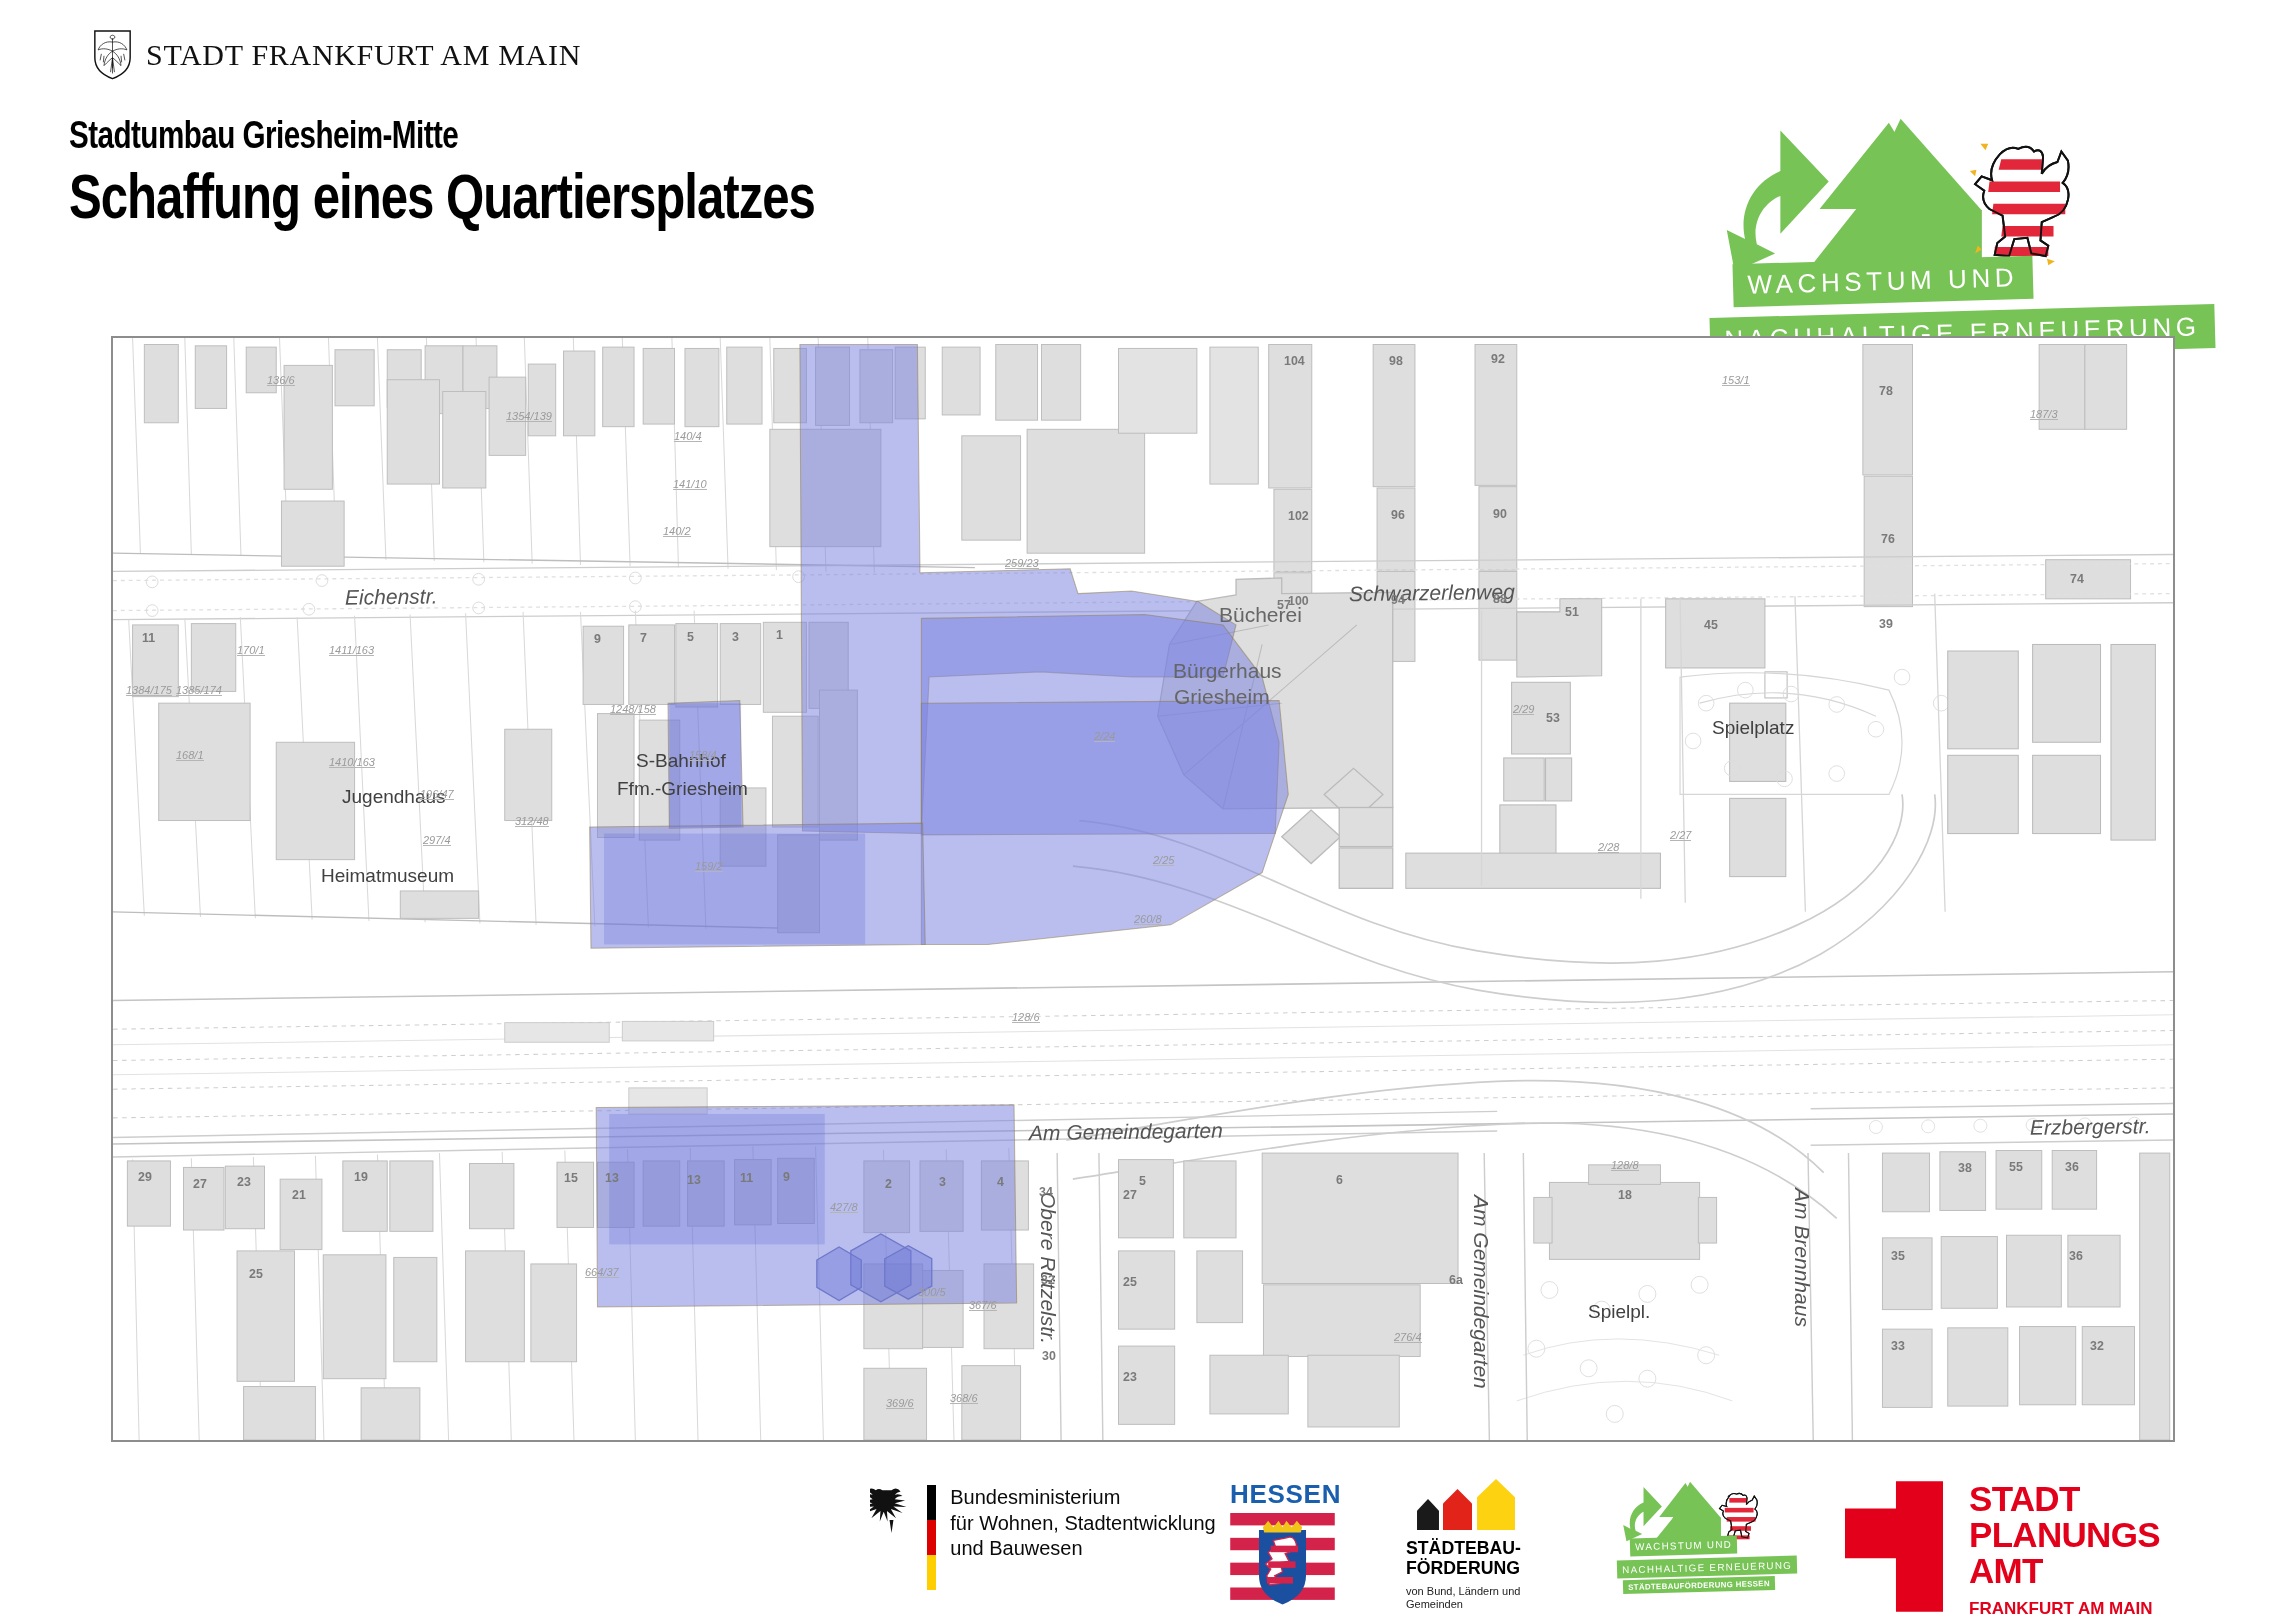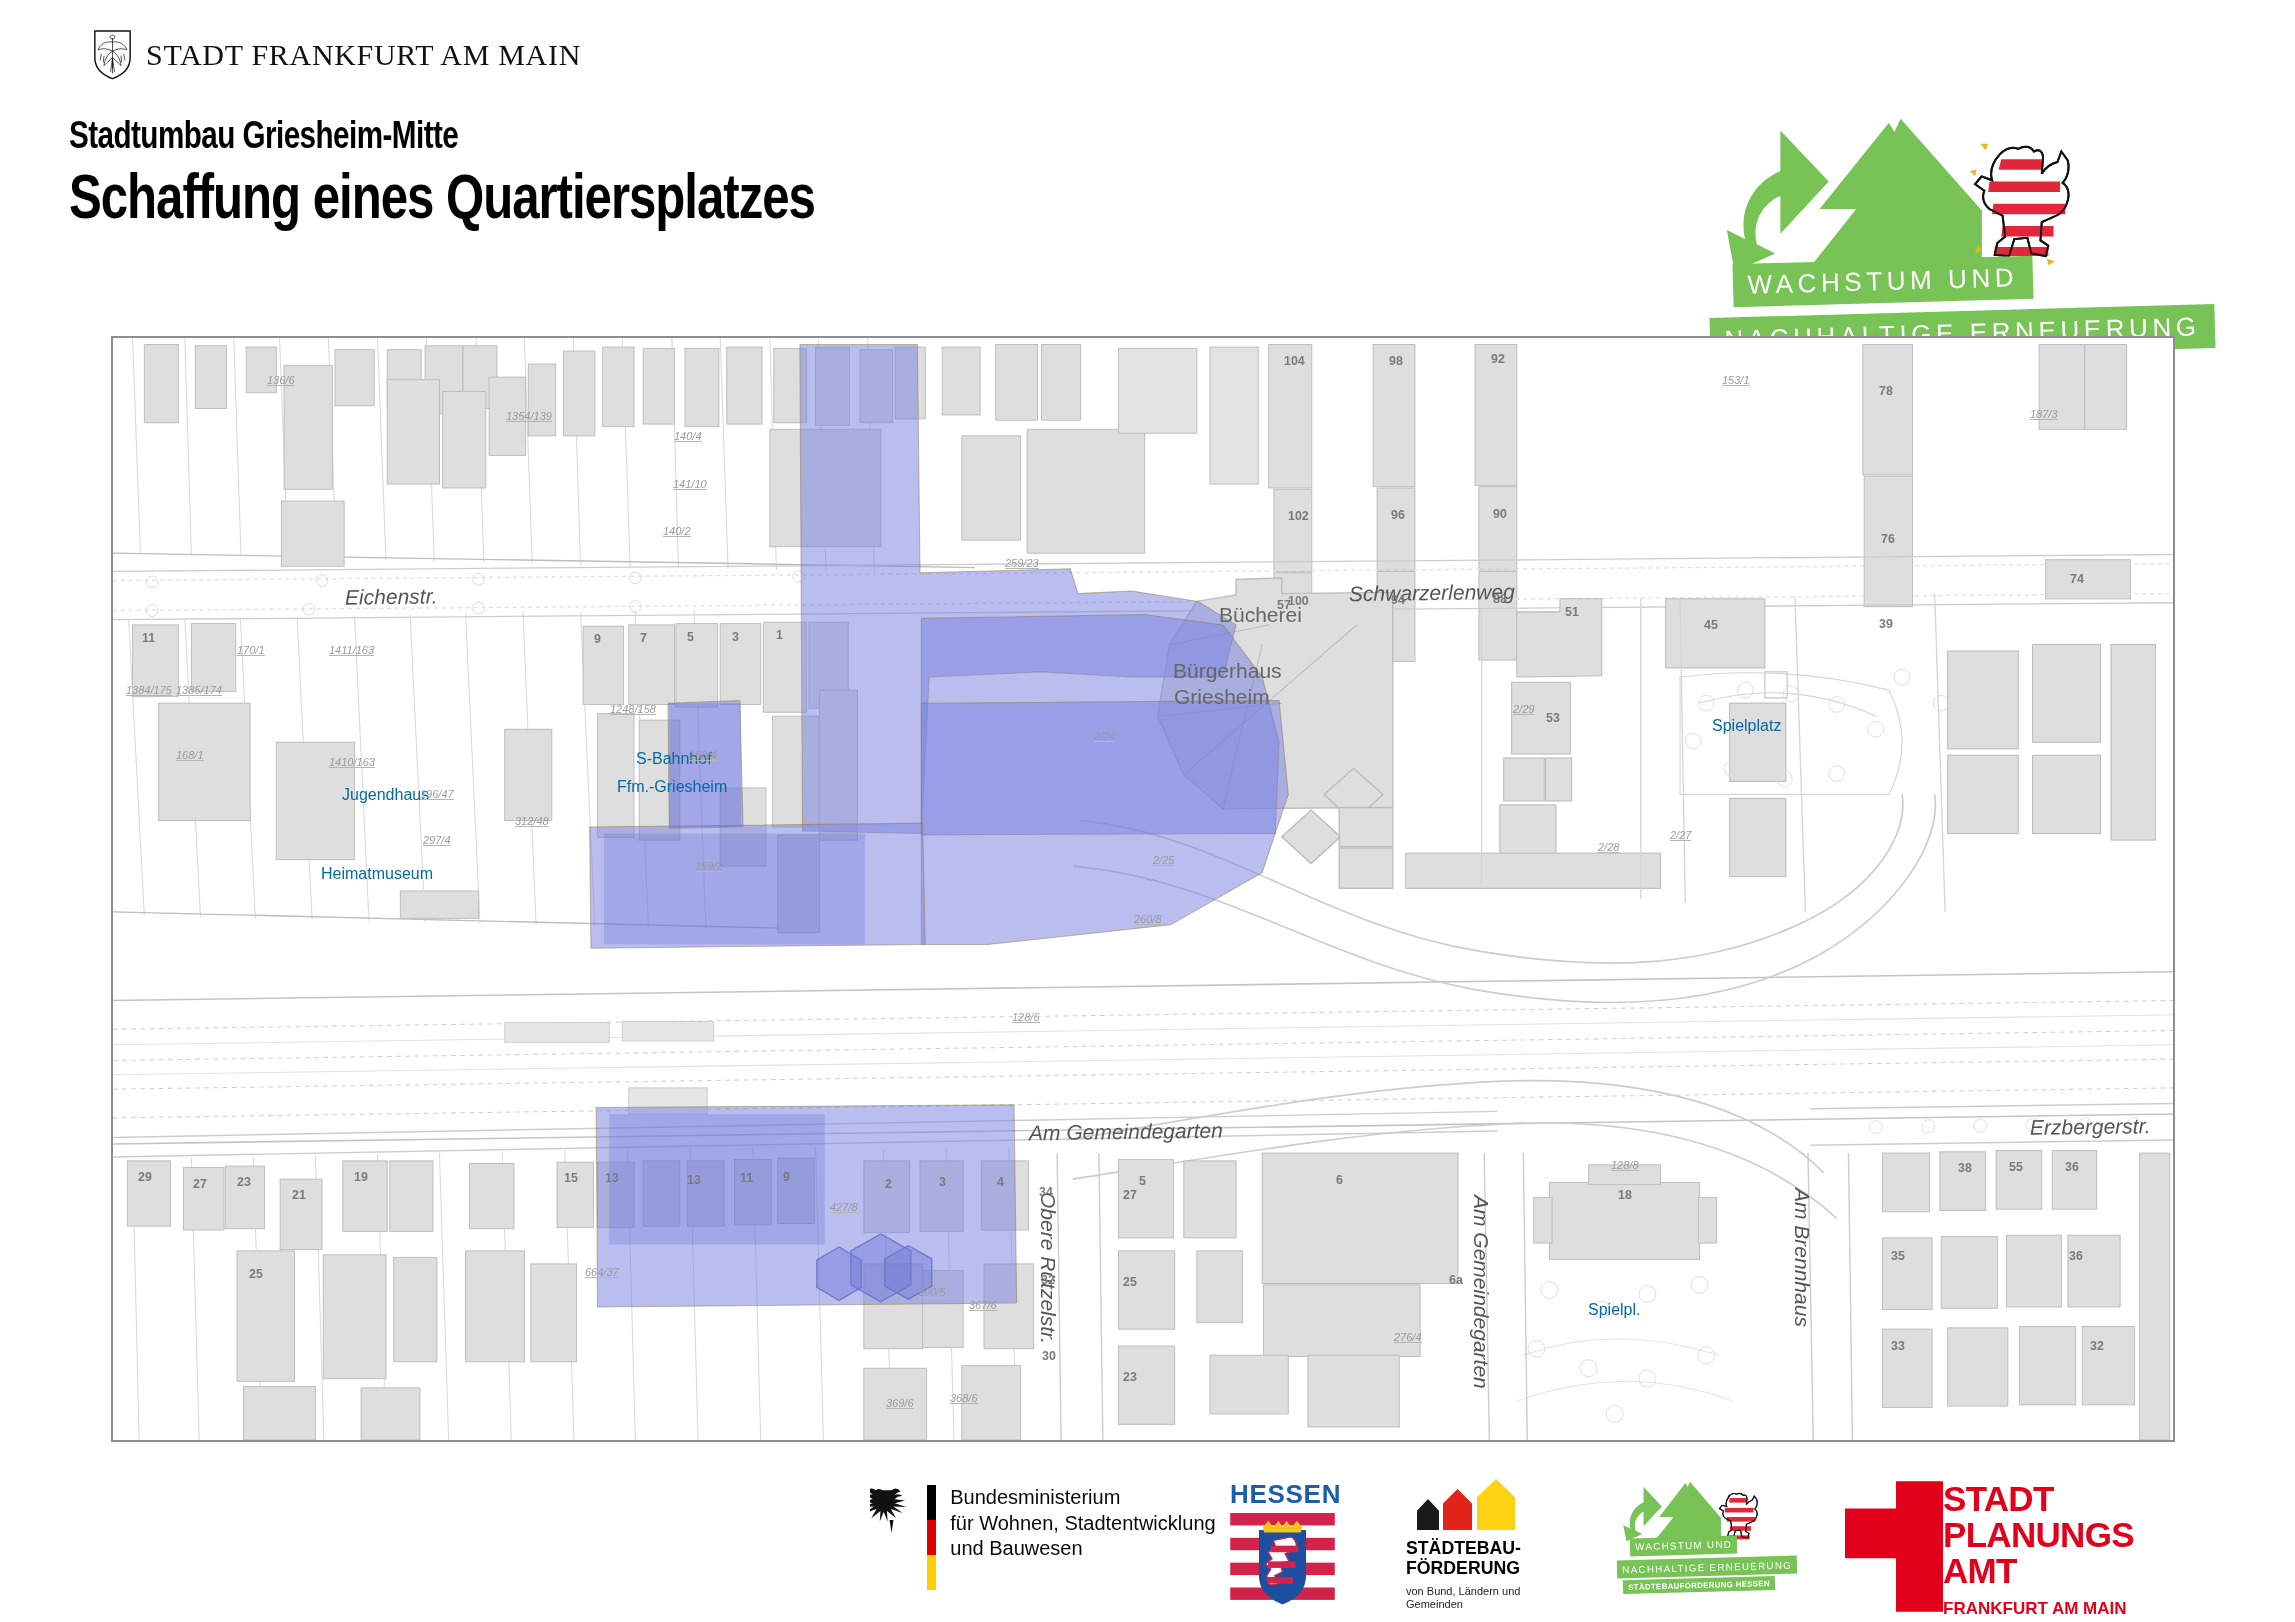--- a/index.html
+++ b/index.html
@@ -52,21 +52,21 @@
     border:2px solid #8d8d8d; background:#ffffff; overflow:hidden;
   }
   #map-canvas { position:absolute; left:0; top:0; width:100%; height:100%; }
 
   .maplabel {
     position:absolute; font-family:"Liberation Sans", sans-serif;
     color:#6a6a6a; white-space:nowrap; pointer-events:none;
   }
   .street { font-style:italic; font-size:21px; color:#555; }
   .poi { font-size:21px; color:#666; }
-  .poi-sm { font-size:16px; color:#0369a1; }
+  .poi-sm { font-size:19px; color:#404040; }
   .hnum { font-size:12.4px; color:#7a7a7a; font-weight:bold; }
   .pnum { font-size:11px; color:#9a9a9a; font-style:italic; text-align:center; line-height:0.95; }
   .pnum b { display:block; border-bottom:0.7px solid #b5b5b5; font-weight:normal; }
 
   
   #footer-logos { position:absolute; left:0; top:1472px; width:1893px; height:150px; }
 
   #bmwsb { position:absolute; left:870px; top:13px; display:flex; align-items:flex-start; gap:14.4px; }
   #bmwsb .eagle { width:43px; height:52px; }
   #bmwsb .flagbar { width:8.5px; height:105px; display:flex; flex-direction:column; }
@@ -82,21 +82,21 @@
   #staedtebau .t1 { font-size:17.7px; font-weight:bold; line-height:1.12; margin-top:9.2px; }
   #staedtebau .t2 { font-size:11px; line-height:1.2; margin-top:6.5px; color:#222; }
 
   #wachstum-small { position:absolute; left:1616px; top:6.5px; width:190px; height:118px; }
   .wsbar { position:absolute; background:#77c356; color:#fff; white-space:nowrap;
            display:flex; align-items:center; padding:0 5.2px; font-size:9.8px; letter-spacing:1.3px; }
   #wsb1 { left:14.4px; top:58px; height:17.7px; transform:rotate(-1.6deg); }
   #wsb2 { left:1.3px; top:79px; height:18.3px; transform:rotate(-1.6deg); }
   #wsb3 { left:6.5px; top:99px; height:14.4px; font-size:7.9px; letter-spacing:0.3px; font-weight:bold; transform:rotate(-1.6deg); }
 
-  #spa { position:absolute; left:1845px; top:9.2px; display:flex; align-items:flex-start; }
+  #spa { position:absolute; left:1845px; top:9.2px; display:flex; align-items:flex-start; gap:26px; }
   #spa .mark { width:98px; height:131px; }
   #spa .words { color:#e3001b; }
   #spa .words div { font-size:35px; font-weight:bold; line-height:1.02; letter-spacing:-0.7px; }
   #spa .words .sm { font-size:17px; font-weight:bold; margin-top:11.8px; letter-spacing:0px; }
 </style>
 </head>
 <body>
 
 <div id="header-block">
 

